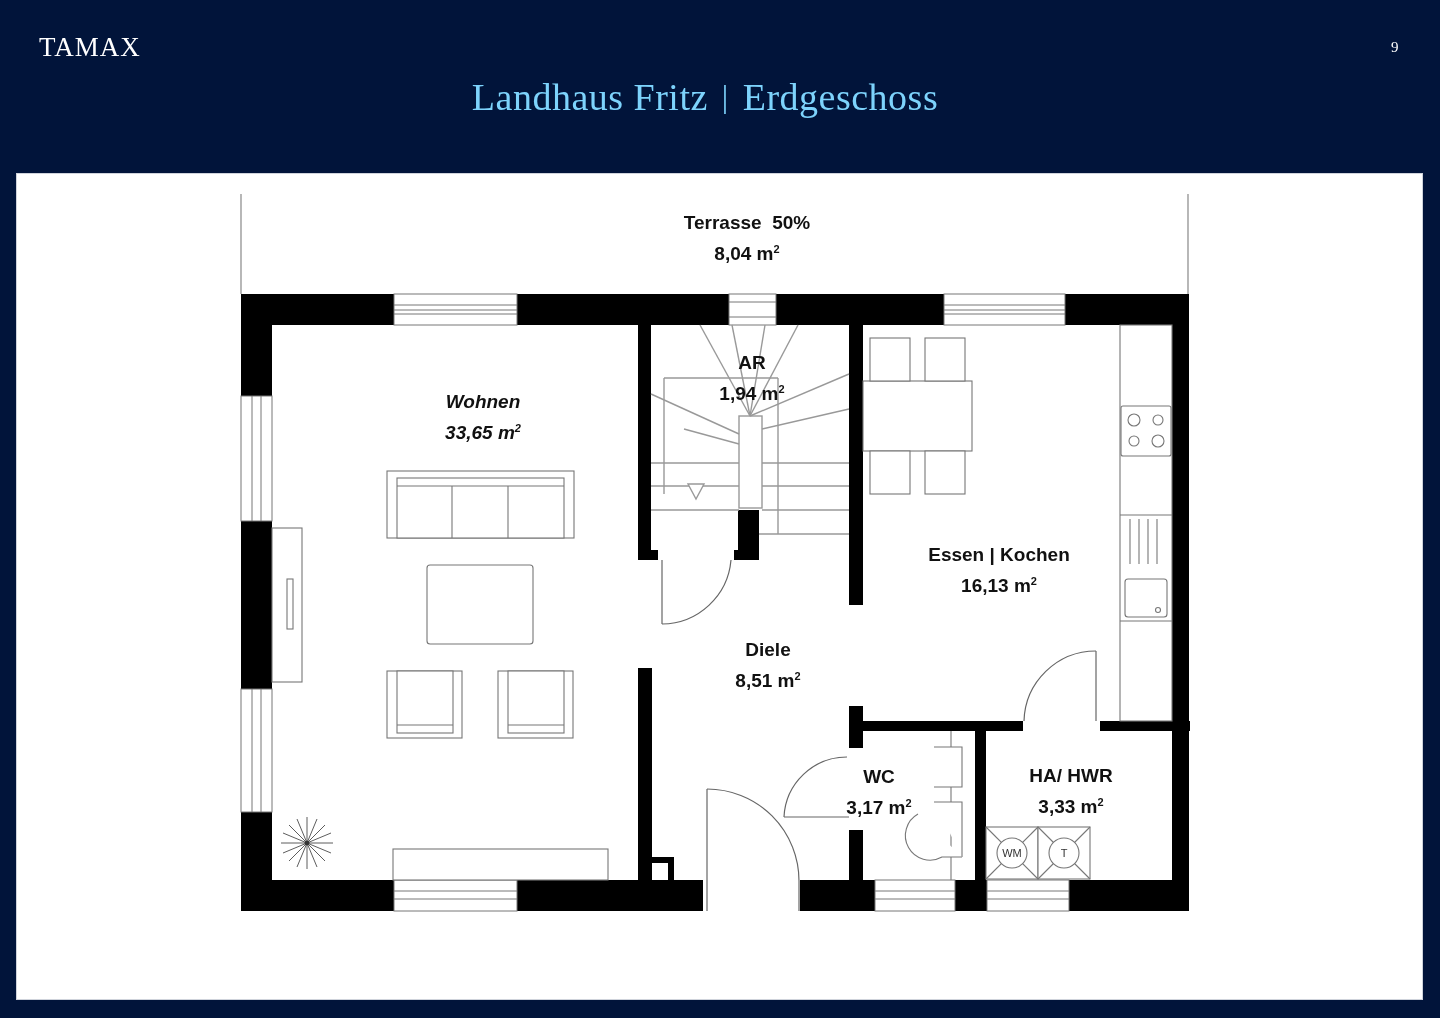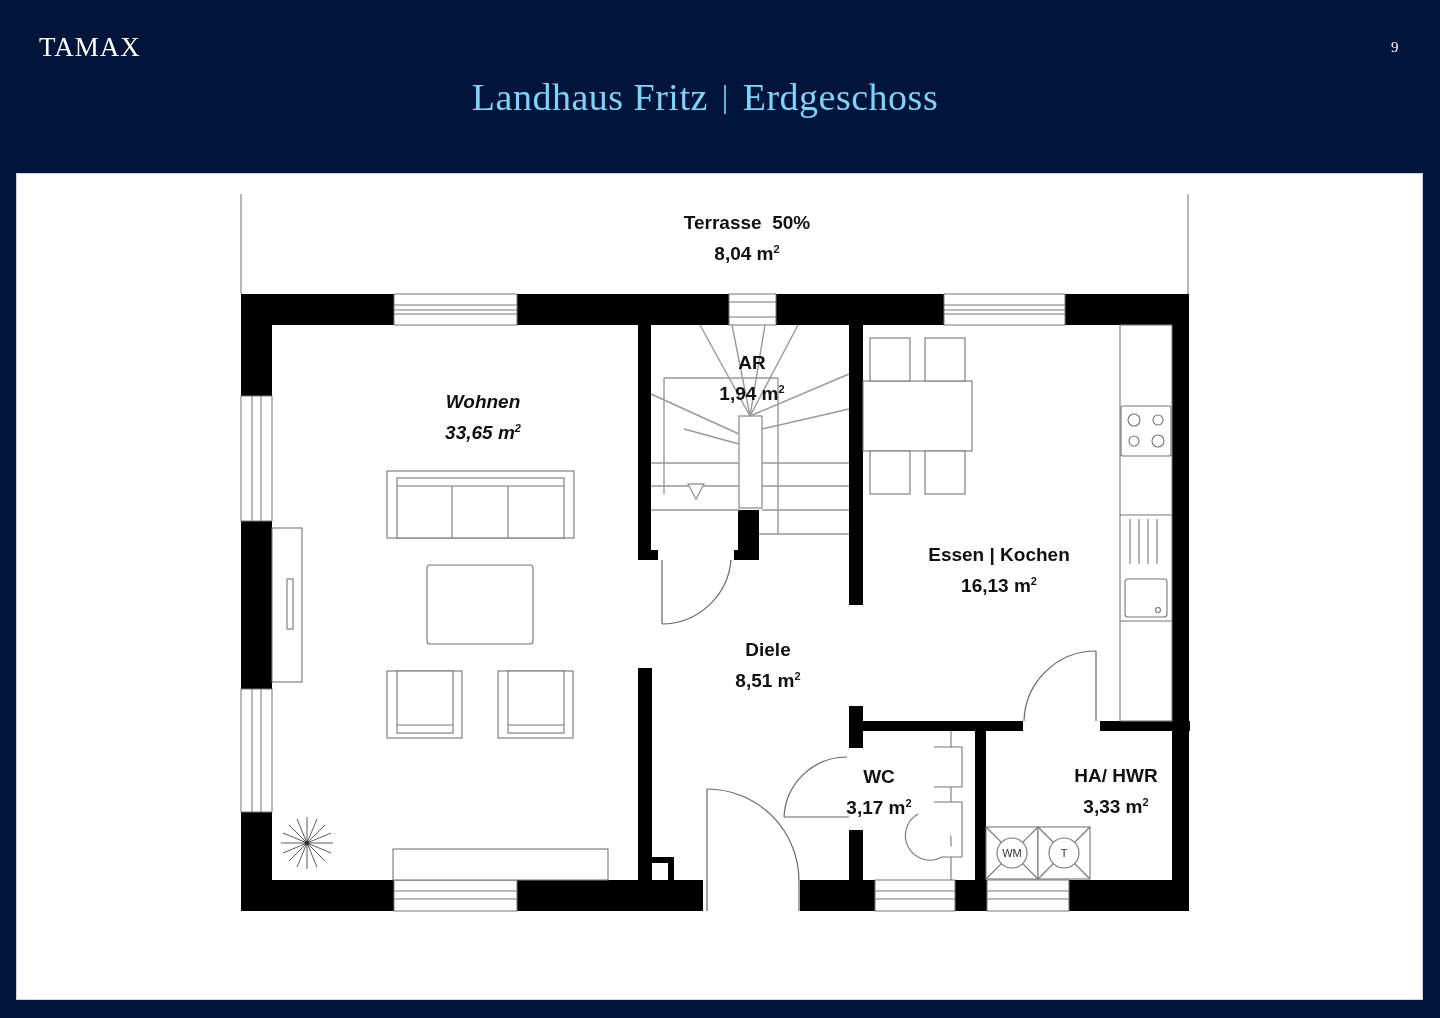--- a/index.html
+++ b/index.html
@@ -317,18 +317,18 @@
       <div class="area"><span>16,13 m</span><sup>2</sup></div>
     </div>
     <div class="room-label" style="left:751px; top:452px;margin-top:10px;">
       <div>Diele</div>
       <div class="area"><span>8,51 m</span><sup>2</sup></div>
     </div>
     <div class="room-label" style="left:862px; top:589px;">
       <div>WC</div>
       <div class="area"><span>3,17 m</span><sup>2</sup></div>
     </div>
-    <div class="room-label" style="left:1054px; top:588px;margin-left:45px;">
+    <div class="room-label" style="left:1054px; top:588px;">
       <div>HA/ HWR</div>
       <div class="area"><span>3,33 m</span><sup>2</sup></div>
     </div>
   </div>
 </div>
 
 </body></html>

